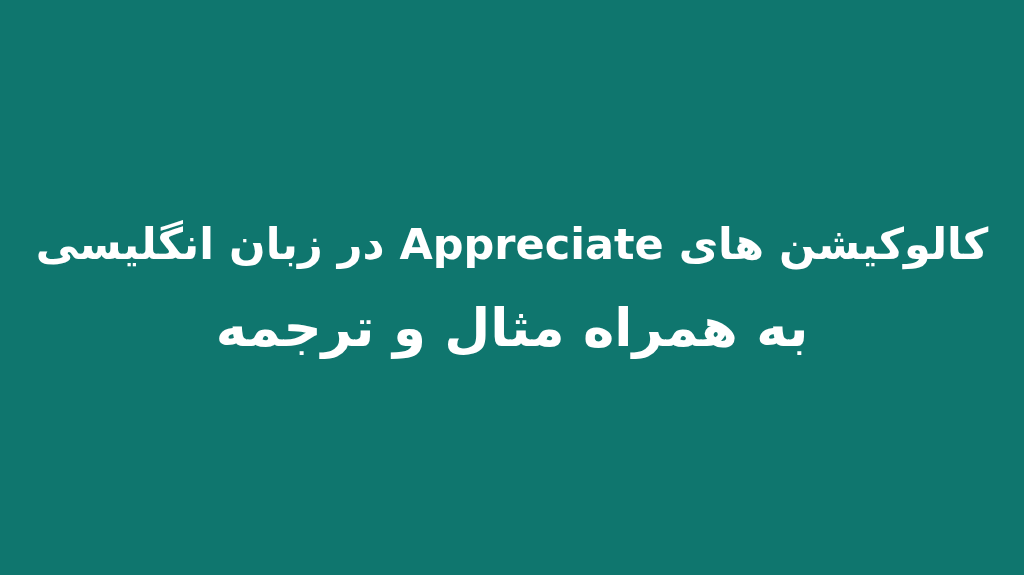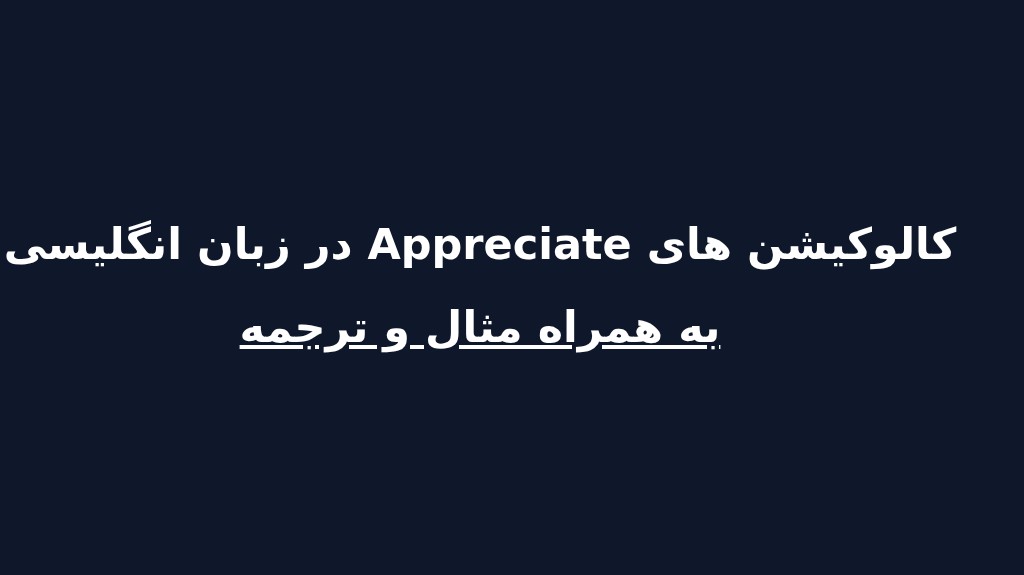--- a/index.html
+++ b/index.html
@@ -47,28 +47,27 @@
     font-size: 43px;
     line-height: 83px;
     letter-spacing: 0;
     white-space: nowrap;
     text-align: center;
     direction: rtl;
     unicode-bidi: isolate;
   }
 
   .title-line.line-2 {
-    font-size: 43px;
-    text-decoration: underline;
+    font-size: 53px;
   }
 </style>
 </head>
 <body style="background-color: rgb(30, 78, 216);">
 
-<div id="banner" dir="rtl" style="background-color: #0f172a; align-items: flex-end;">
+<div id="banner" dir="rtl" style="background-color: #0f766e;">
 
   <div id="title-block">
 
     <span class="title-line line-1" style="color: rgb(255, 255, 255);">کالوکیشن های Appreciate در زبان انگلیسی</span>
 
     <span class="title-line line-2" style="color: rgb(255, 255, 255);">به همراه مثال و ترجمه</span>
 
   </div>
 
 </div>

